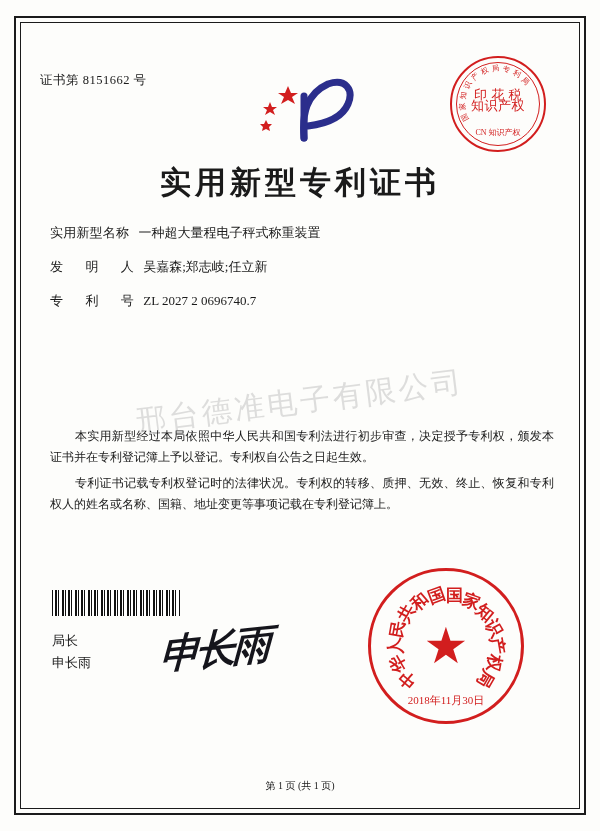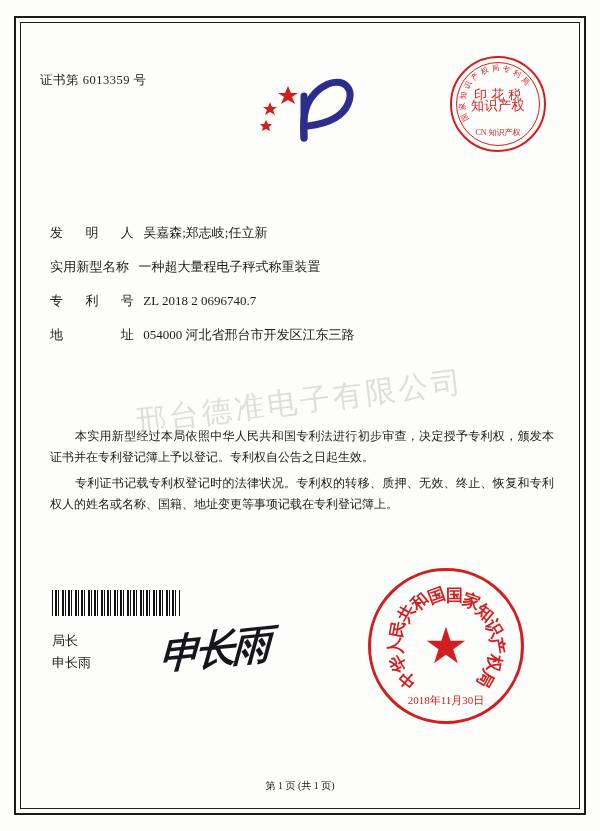--- a/index.html
+++ b/index.html
@@ -298,21 +298,21 @@
 </style>
 </head>
 <body>
 
 <div class="certificate">
   <div class="outer-border"></div>
   <div class="inner-border"></div>
 
   <div class="content">
 
-    <div class="cert-no">证书第 6013359 号</div>
+    <div class="cert-no">证书第 8151662 号</div>
 
     <div class="logo">
       <svg viewBox="0 0 116 66" width="116" height="66" aria-hidden="true">
         <path d="M62 62 C60 38, 64 18, 86 8 C104 2, 112 14, 106 28 C100 42, 82 48, 66 50" fill="none" stroke="#2b2e8c" stroke-width="7" stroke-linecap="round"></path>
         <path d="M62 62 L62 20" stroke="#2b2e8c" stroke-width="7" stroke-linecap="round"></path>
         <polygon points="46,10 49,17 56,17 50,21 53,28 46,24 39,28 42,21 36,17 43,17" fill="#d21e1e"></polygon>
         <polygon points="28,26 30,31 35,31 31,34 33,39 28,36 23,39 25,34 21,31 26,31" fill="#d21e1e"></polygon>
         <polygon points="24,44 26,48 30,48 27,51 28,55 24,53 20,55 21,51 18,48 22,48" fill="#d21e1e"></polygon>
       </svg>
     </div>
@@ -332,37 +332,34 @@
         <span style="transform: rotate(26deg) translate(0,-40px)">利</span>
         <span style="transform: rotate(44deg) translate(0,-40px)">局</span>
       </div>
       <div class="mid-lines">
         <div>印 花 税</div>
         <div>知识产权</div>
       </div>
       <div class="bottom-line">CN 知识产权</div>
     </div>
 
+    <div class="title">实用新型专利证书</div>
 
     <div class="fields">
+      <div class="field-row">
+        <span class="field-label">实用新型名称</span>
+        <span class="field-value">一种超大量程电子秤式称重装置</span>
+      </div>
       <div class="field-row">
         <span class="field-label spread">发 明 人</span>
         <span class="field-value">吴嘉森;郑志岐;任立新</span>
       </div>
       <div class="field-row">
-        <span class="field-label">实用新型名称</span>
-        <span class="field-value">一种超大量程电子秤式称重装置</span>
-      </div>
-      <div class="field-row">
         <span class="field-label spread">专 利 号</span>
-        <span class="field-value">ZL 2018 2 0696740.7</span>
-      </div>
-      <div class="field-row">
-        <span class="field-label spread">地 址</span>
-        <span class="field-value">054000 河北省邢台市开发区江东三路</span>
+        <span class="field-value">ZL 2027 2 0696740.7</span>
       </div>
     </div>
 
     <div class="watermark">邢台德准电子有限公司</div>
 
     <div class="paragraphs">
       <p>本实用新型经过本局依照中华人民共和国专利法进行初步审查，决定授予专利权，颁发本证书并在专利登记簿上予以登记。专利权自公告之日起生效。</p>
       <p>专利证书记载专利权登记时的法律状况。专利权的转移、质押、无效、终止、恢复和专利权人的姓名或名称、国籍、地址变更等事项记载在专利登记簿上。</p>
     </div>
 

